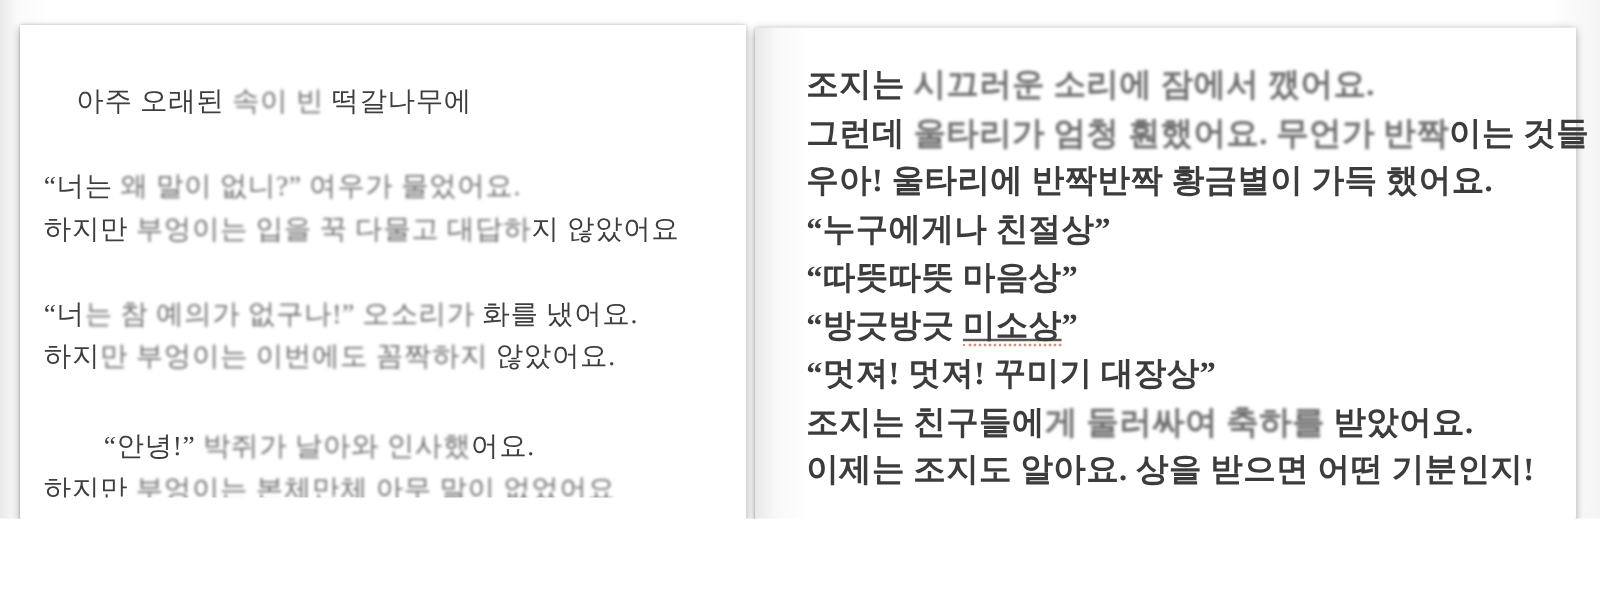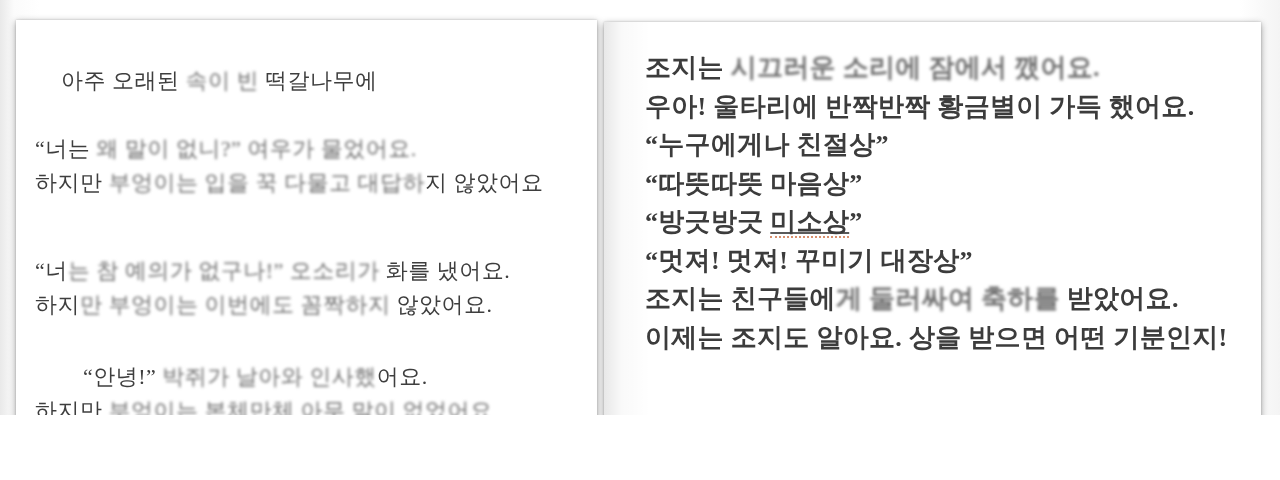--- a/index.html
+++ b/index.html
@@ -51,30 +51,31 @@
 
 <div class="stage">
 
   <div class="shadow-band"></div>
 
   <div class="page page-left">
     <div class="text-left">
         <div class="line" style="padding-left: 26px;"><span>아주 오래된 </span><span class="blur">속이 빈</span><span> 떡갈나무에</span></div>
         <div class="line" style="margin-top: 34px;"><span>“너는 </span><span class="blur">왜 말이 없니?” 여우가 물었어요.</span></div>
         <div class="line"><span>하지만 </span><span class="blur">부엉이는 입을 꾹 다물고 대답하</span><span>지 않았어요</span></div>
-        <div class="line" style="margin-top: 54px;"><span>“너</span><span class="blur">는 참 예의가 없구나!” 오소리가 </span><span>화를 냈어요.</span></div>
+        <div class="line" style="margin-top: 34px;"><span>“너</span><span class="blur">는 참 예의가 없구나!” 오소리가 </span><span>화를 냈어요.</span></div>
         <div class="line"><span>하지</span><span class="blur">만 부엉이는 이번에도 꼼짝하지 </span><span>않았어요.</span></div>
         <div class="line" style="margin-top: 38px; margin-left: 48px;"><span>“안녕!” </span><span class="blur">박쥐가 날아와 인사했</span><span>어요.</span></div>
         <div class="line clip"><span>하지만 </span><span class="blur">부엉이는 본체만체 아무 말이 없었어요</span></div>
       </div>
   </div>
 
   <div class="page page-right">
     <div class="text-right">
         <div class="line"><span>조지는 </span><span class="blur">시끄러운 소리에 잠에서 깼어요.</span></div>
+        <div class="line"><span>그런데</span><span class="blur"> 울타리가 엄청 훤했어요. 무언가 반짝</span><span>이는 것들</span></div>
         <div class="line"><span>우아! 울타리에 반짝반짝 황금별이 가득 했어요.</span></div>
         <div class="line"><span>“누구에게나 친절상”</span></div>
         <div class="line"><span>“따뜻따뜻 마음상”</span></div>
         <div class="line"><span>“방긋방긋 </span><span class="uline">미소상</span><span>”</span></div>
         <div class="line"><span>“멋져! 멋져! 꾸미기 대장상”</span></div>
         <div class="line"><span>조지는 친구들에</span><span class="blur">게 둘러싸여 축하를</span><span> 받았어요.</span></div>
         <div class="line"><span>이제는 조지도 알아요. 상을 받으면 어떤 기분인지!</span></div>
       </div>
   </div>
 

